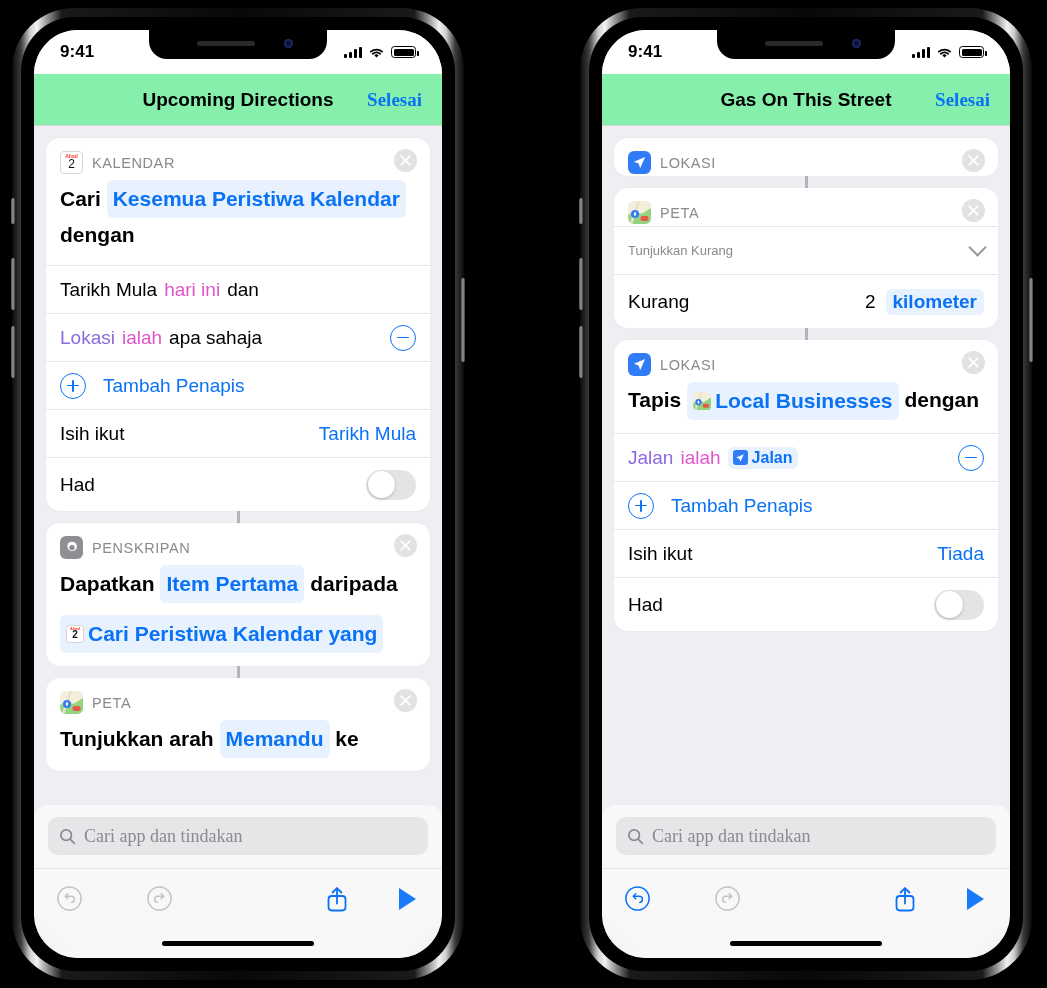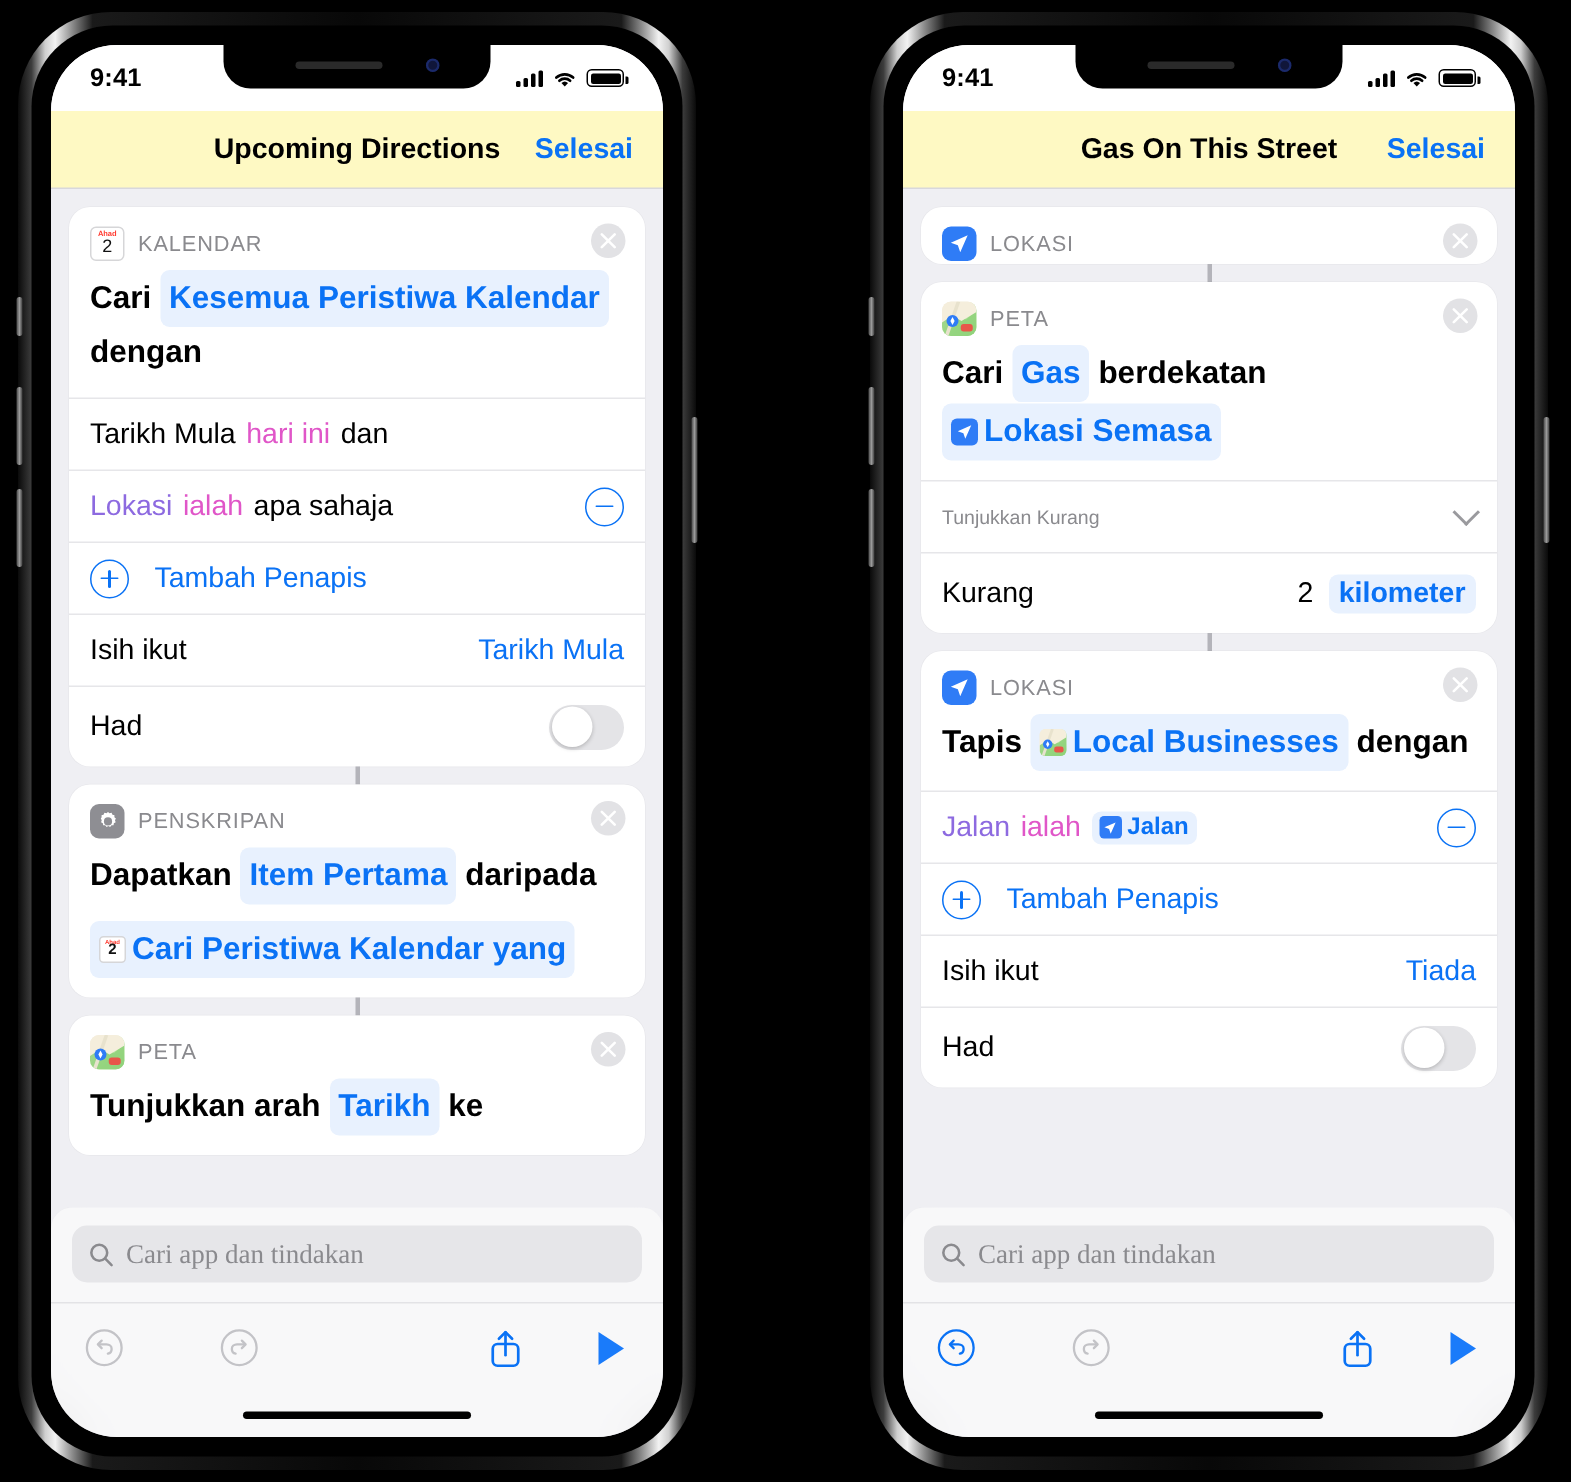--- a/index.html
+++ b/index.html
@@ -71,26 +71,26 @@
   .bars i:nth-child(3){height:9px} .bars i:nth-child(4){height:11.5px}
   .batt { width: 25px; height: 12px; border: 1.5px solid #000; border-radius: 3.5px; position: relative; }
   .batt::after { content:""; position:absolute; left:1.5px; top:1.5px; bottom:1.5px; right:1.5px;
                  background:#000; border-radius:1.5px; }
   .batt::before { content:""; position:absolute; right:-3.5px; top:3.5px; width:2px; height:5px;
                   background:#000; border-radius:0 1px 1px 0; }
 
   
   .navbar {
     position: absolute; left: 0; right: 0; top: 44px; height: 52px;
-    background: #fef9c3; z-index: 25;
+    background: #86efac; z-index: 25;
     display: flex; align-items: center; justify-content: center;
     border-bottom: 1px solid #d8d8dc;
   }
   .nav-title { font-size: 19px; font-weight: bold; color: #000; }
-  .nav-done { position: absolute; right: 20px; font-size: 19px; color: #0a72f5; font-weight: bold; }
+  .nav-done { position: absolute; right: 20px; font-size: 19px; color: #0a72f5; font-weight: bold; font-family: Liberation Serif, serif; }
 
   
   .content { position: absolute; left: 0; right: 0; top: 96px; bottom: 0; overflow: hidden; }
   .cards { padding: 12px 12px 0 12px; }
 
   .connector { width: 3px; height: 12px; background: #b4b4ba; margin: 0 auto; }
 
   .card {
     background: #fff; border-radius: 14px; overflow: hidden;
     box-shadow: 0 0 0 .5px rgba(0,0,0,.03);
@@ -332,21 +332,21 @@
               </span>
               <span class="app-label">PETA</span>
               <span class="close-btn">
                 <svg width="11" height="11" viewBox="0 0 11 11">
                     <path d="M1.2 1.2 9.8 9.8M9.8 1.2 1.2 9.8" stroke="#fff" stroke-width="1.7" stroke-linecap="round"></path>
                   </svg>
               </span>
             </div>
             <div class="stmt">
               <span>Tunjukkan arah</span>
-              <span class="tok">Tarikh</span>
+              <span class="tok">Memandu</span>
               <span>ke</span>
             </div>
           </div>
 
         </div>
       </div>
 
       <div class="bottombar">
         <div class="searchwrap">
           <div class="searchbar">
@@ -464,33 +464,20 @@
                   <rect x="12.5" y="15" width="8" height="5" rx="2" fill="#e8564a"></rect>
                 </svg>
               </span>
               <span class="app-label">PETA</span>
               <span class="close-btn">
                 <svg width="11" height="11" viewBox="0 0 11 11">
                     <path d="M1.2 1.2 9.8 9.8M9.8 1.2 1.2 9.8" stroke="#fff" stroke-width="1.7" stroke-linecap="round"></path>
                   </svg>
               </span>
             </div>
-            <div class="stmt">
-              <span>Cari</span>
-              <span class="tok">Gas</span>
-              <span>berdekatan</span>
-              <span class="tok tok-ic">
-                <span class="mini mini-loc">
-                  <svg width="12" height="12" viewBox="0 0 16 16">
-                      <path d="M14 2 2 7.3l5 1.7 1.7 5z" fill="#fff"></path>
-                    </svg>
-                </span>
-                <span>Lokasi Semasa</span>
-              </span>
-            </div>
 
             <div class="row">
               <span class="muted" style="font-size:13px">Tunjukkan Kurang</span>
               <span class="chev"></span>
             </div>
 
             <div class="row" style="min-height:54px">
               <span>Kurang</span>
               <span style="display:flex;align-items:center">
                 <span class="radius-num">2</span>

